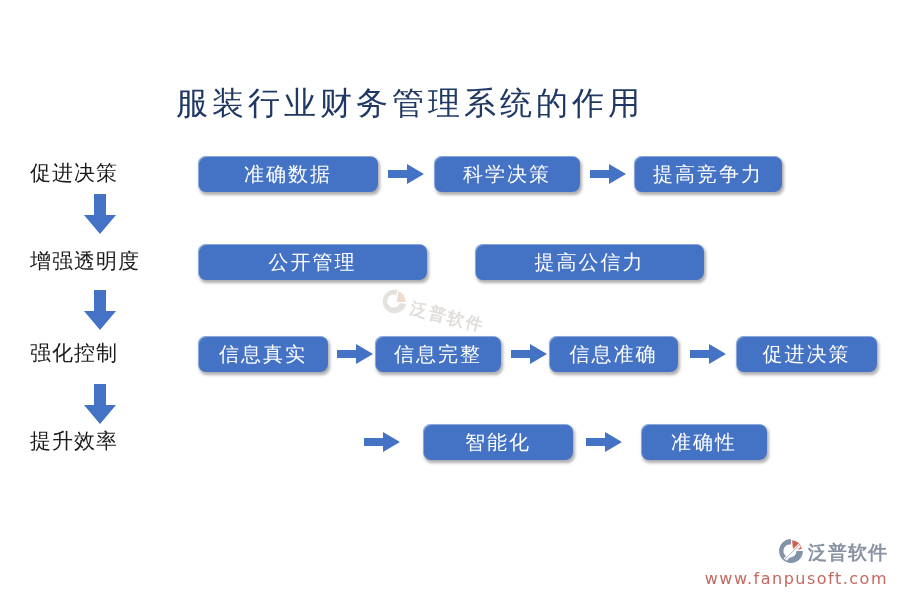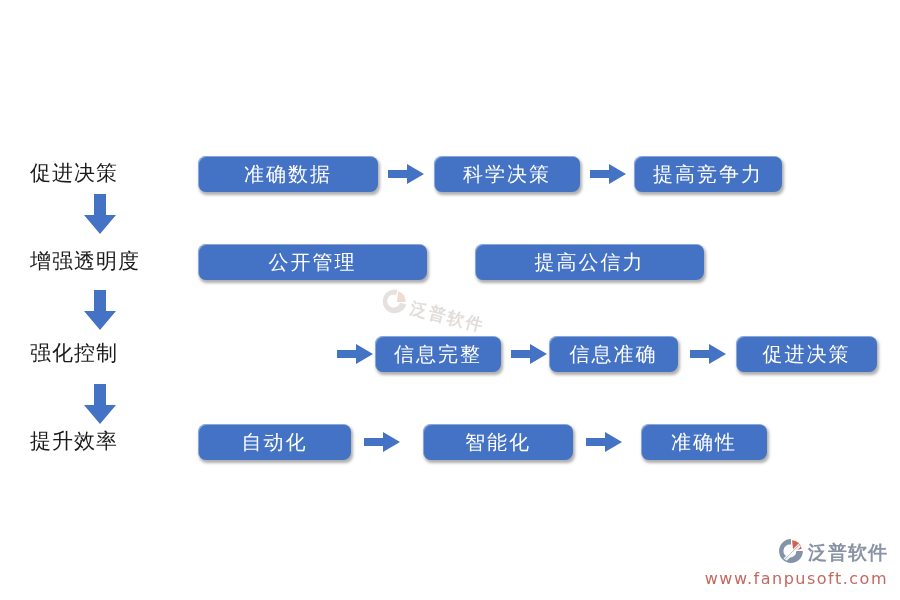--- a/index.html
+++ b/index.html
@@ -47,20 +47,21 @@
   .brand-url{
     font-size:16px;font-weight:normal;color:var(--brand-url,#C5685F);
     letter-spacing:1.5px;margin-top:1px;
   }
 </style>
 </head>
 <body>
 
 <div class="canvas">
 
+  <div class="title">服装行业财务管理系统的作用</div>
 
   <div class="watermark">
     <span>
       <svg width="26" height="26" viewBox="0 0 24 24">
         <path d="M12 1 A11 11 0 1 0 23 12 L17 12 A6 6 0 1 1 12 6 Z" fill="#CFCAC4"></path>
         <path d="M13 2 A10 10 0 0 1 22 10 L14 12 Z" fill="#E5C0A8"></path>
       </svg>
     </span>
     <span class="wm-text">泛普软件</span>
   </div>
@@ -77,40 +78,40 @@
       </div>
       <div class="arrow-right" style="left: 590px; top: 163px;">
         <svg width="36" height="22" viewBox="0 0 36 22">
           <path d="M0 7 H19 V1 L36 11 L19 21 V15 H0 Z" fill="#4472C4"></path>
         </svg>
       </div>
       <div class="row-label" style="top: 247px;">增强透明度</div>
       <div class="flow-box" style="top: 244px; left: 198px; width: 229px;">公开管理</div>
       <div class="flow-box" style="top: 244px; left: 475px; width: 229px;">提高公信力</div>
       <div class="row-label" style="top: 339px;">强化控制</div>
+      <div class="flow-box" style="top: 336px; left: 198px; width: 130px;">信息真实</div>
       <div class="flow-box" style="top: 336px; left: 375px; width: 126px;">信息完整</div>
       <div class="flow-box" style="top: 336px; left: 549px; width: 129px;">信息准确</div>
       <div class="flow-box" style="top: 336px; left: 736px; width: 141px;">促进决策</div>
       <div class="arrow-right" style="left: 337px; top: 343px;">
         <svg width="36" height="22" viewBox="0 0 36 22">
           <path d="M0 7 H19 V1 L36 11 L19 21 V15 H0 Z" fill="#4472C4"></path>
         </svg>
       </div>
       <div class="arrow-right" style="left: 511px; top: 343px;">
         <svg width="36" height="22" viewBox="0 0 36 22">
           <path d="M0 7 H19 V1 L36 11 L19 21 V15 H0 Z" fill="#4472C4"></path>
         </svg>
       </div>
       <div class="arrow-right" style="left: 690px; top: 343px;">
         <svg width="36" height="22" viewBox="0 0 36 22">
           <path d="M0 7 H19 V1 L36 11 L19 21 V15 H0 Z" fill="#4472C4"></path>
         </svg>
       </div>
       <div class="row-label" style="top: 427px;">提升效率</div>
-      <div class="flow-box" style="top: 424px; left: 198px; width: 153px;">自动化</div>
       <div class="flow-box" style="top: 424px; left: 423px; width: 150px;">智能化</div>
       <div class="flow-box" style="top: 424px; left: 641px; width: 126px;">准确性</div>
       <div class="arrow-right" style="left: 364px; top: 431px;">
         <svg width="36" height="22" viewBox="0 0 36 22">
           <path d="M0 7 H19 V1 L36 11 L19 21 V15 H0 Z" fill="#4472C4"></path>
         </svg>
       </div>
       <div class="arrow-right" style="left: 586px; top: 431px;">
         <svg width="36" height="22" viewBox="0 0 36 22">
           <path d="M0 7 H19 V1 L36 11 L19 21 V15 H0 Z" fill="#4472C4"></path>

